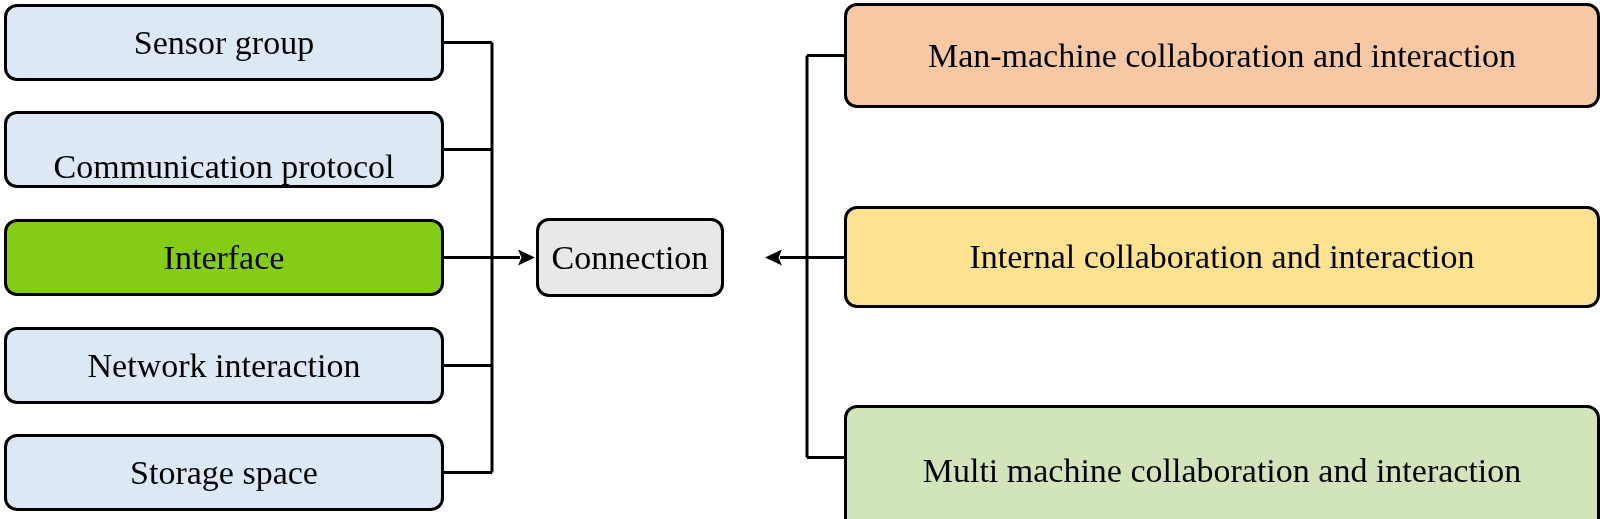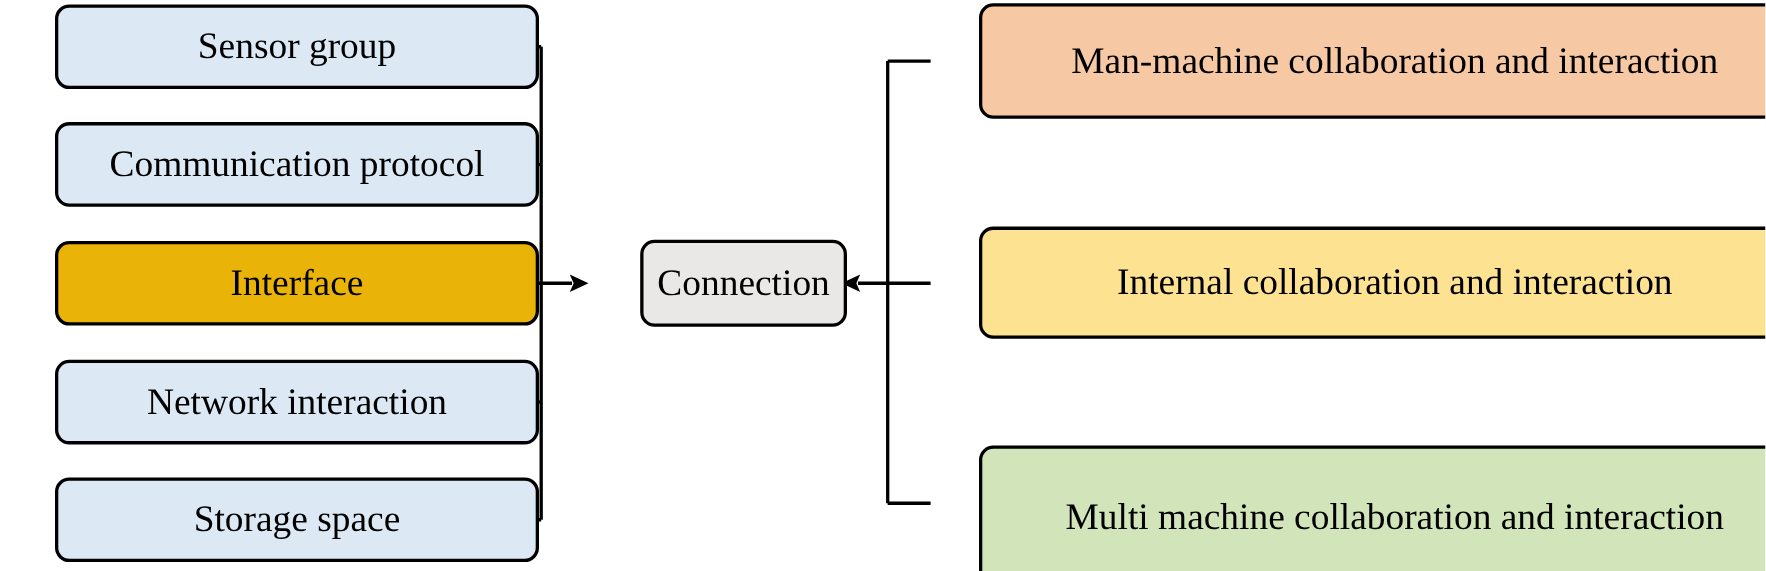--- a/index.html
+++ b/index.html
@@ -23,21 +23,20 @@
     border: 3px solid #000000;
     border-radius: 13px;
     display: flex;
     align-items: center;
     justify-content: center;
     text-align: center;
     font-size: 34px;
     color: #000000;
     line-height: 1.1;
     white-space: nowrap;
-    margin-left: 46px;
   }
   
   .lbox { left: 4px; width: 440px; height: 77px; }
   .lb1 { top: 4px; }
   .lb2 { top: 111px; }
   .lb3 { top: 219px; }
   .lb4 { top: 327px; }
   .lb5 { top: 434px; justify-content: center; }
   
   .cbox { left: 536px; top: 218px; width: 188px; height: 79px; }
@@ -72,24 +71,24 @@
     </g>
 
     <polygon fill="#000000" points="535,257.5 518,249.5 521.5,257.5 518,265.5"></polygon>
 
     <polygon fill="#000000" points="765,257.5 782,249.5 778.5,257.5 782,265.5"></polygon>
   </svg>
 
   <div class="node lbox lb1" style="background-color: rgb(220, 233, 245);">
     <span>Sensor group</span>
   </div>
-  <div class="node lbox lb2" style="background-color: rgb(220, 233, 245);">
+  <div class="node lbox lb2" style="background-color: rgb(220, 233, 245); align-items: flex-end;">
     <span>Communication protocol</span>
   </div>
-  <div class="node lbox lb3" style="background-color: #eab308;">
+  <div class="node lbox lb3" style="background-color: #84cc16;">
     <span>Interface</span>
   </div>
   <div class="node lbox lb4" style="background-color: rgb(220, 233, 245);">
     <span>Network interaction</span>
   </div>
   <div class="node lbox lb5" style="background-color: rgb(220, 233, 245);">
     <span>Storage space</span>
   </div>
 
   <div class="node cbox" style="background-color: rgb(233, 232, 230);">

